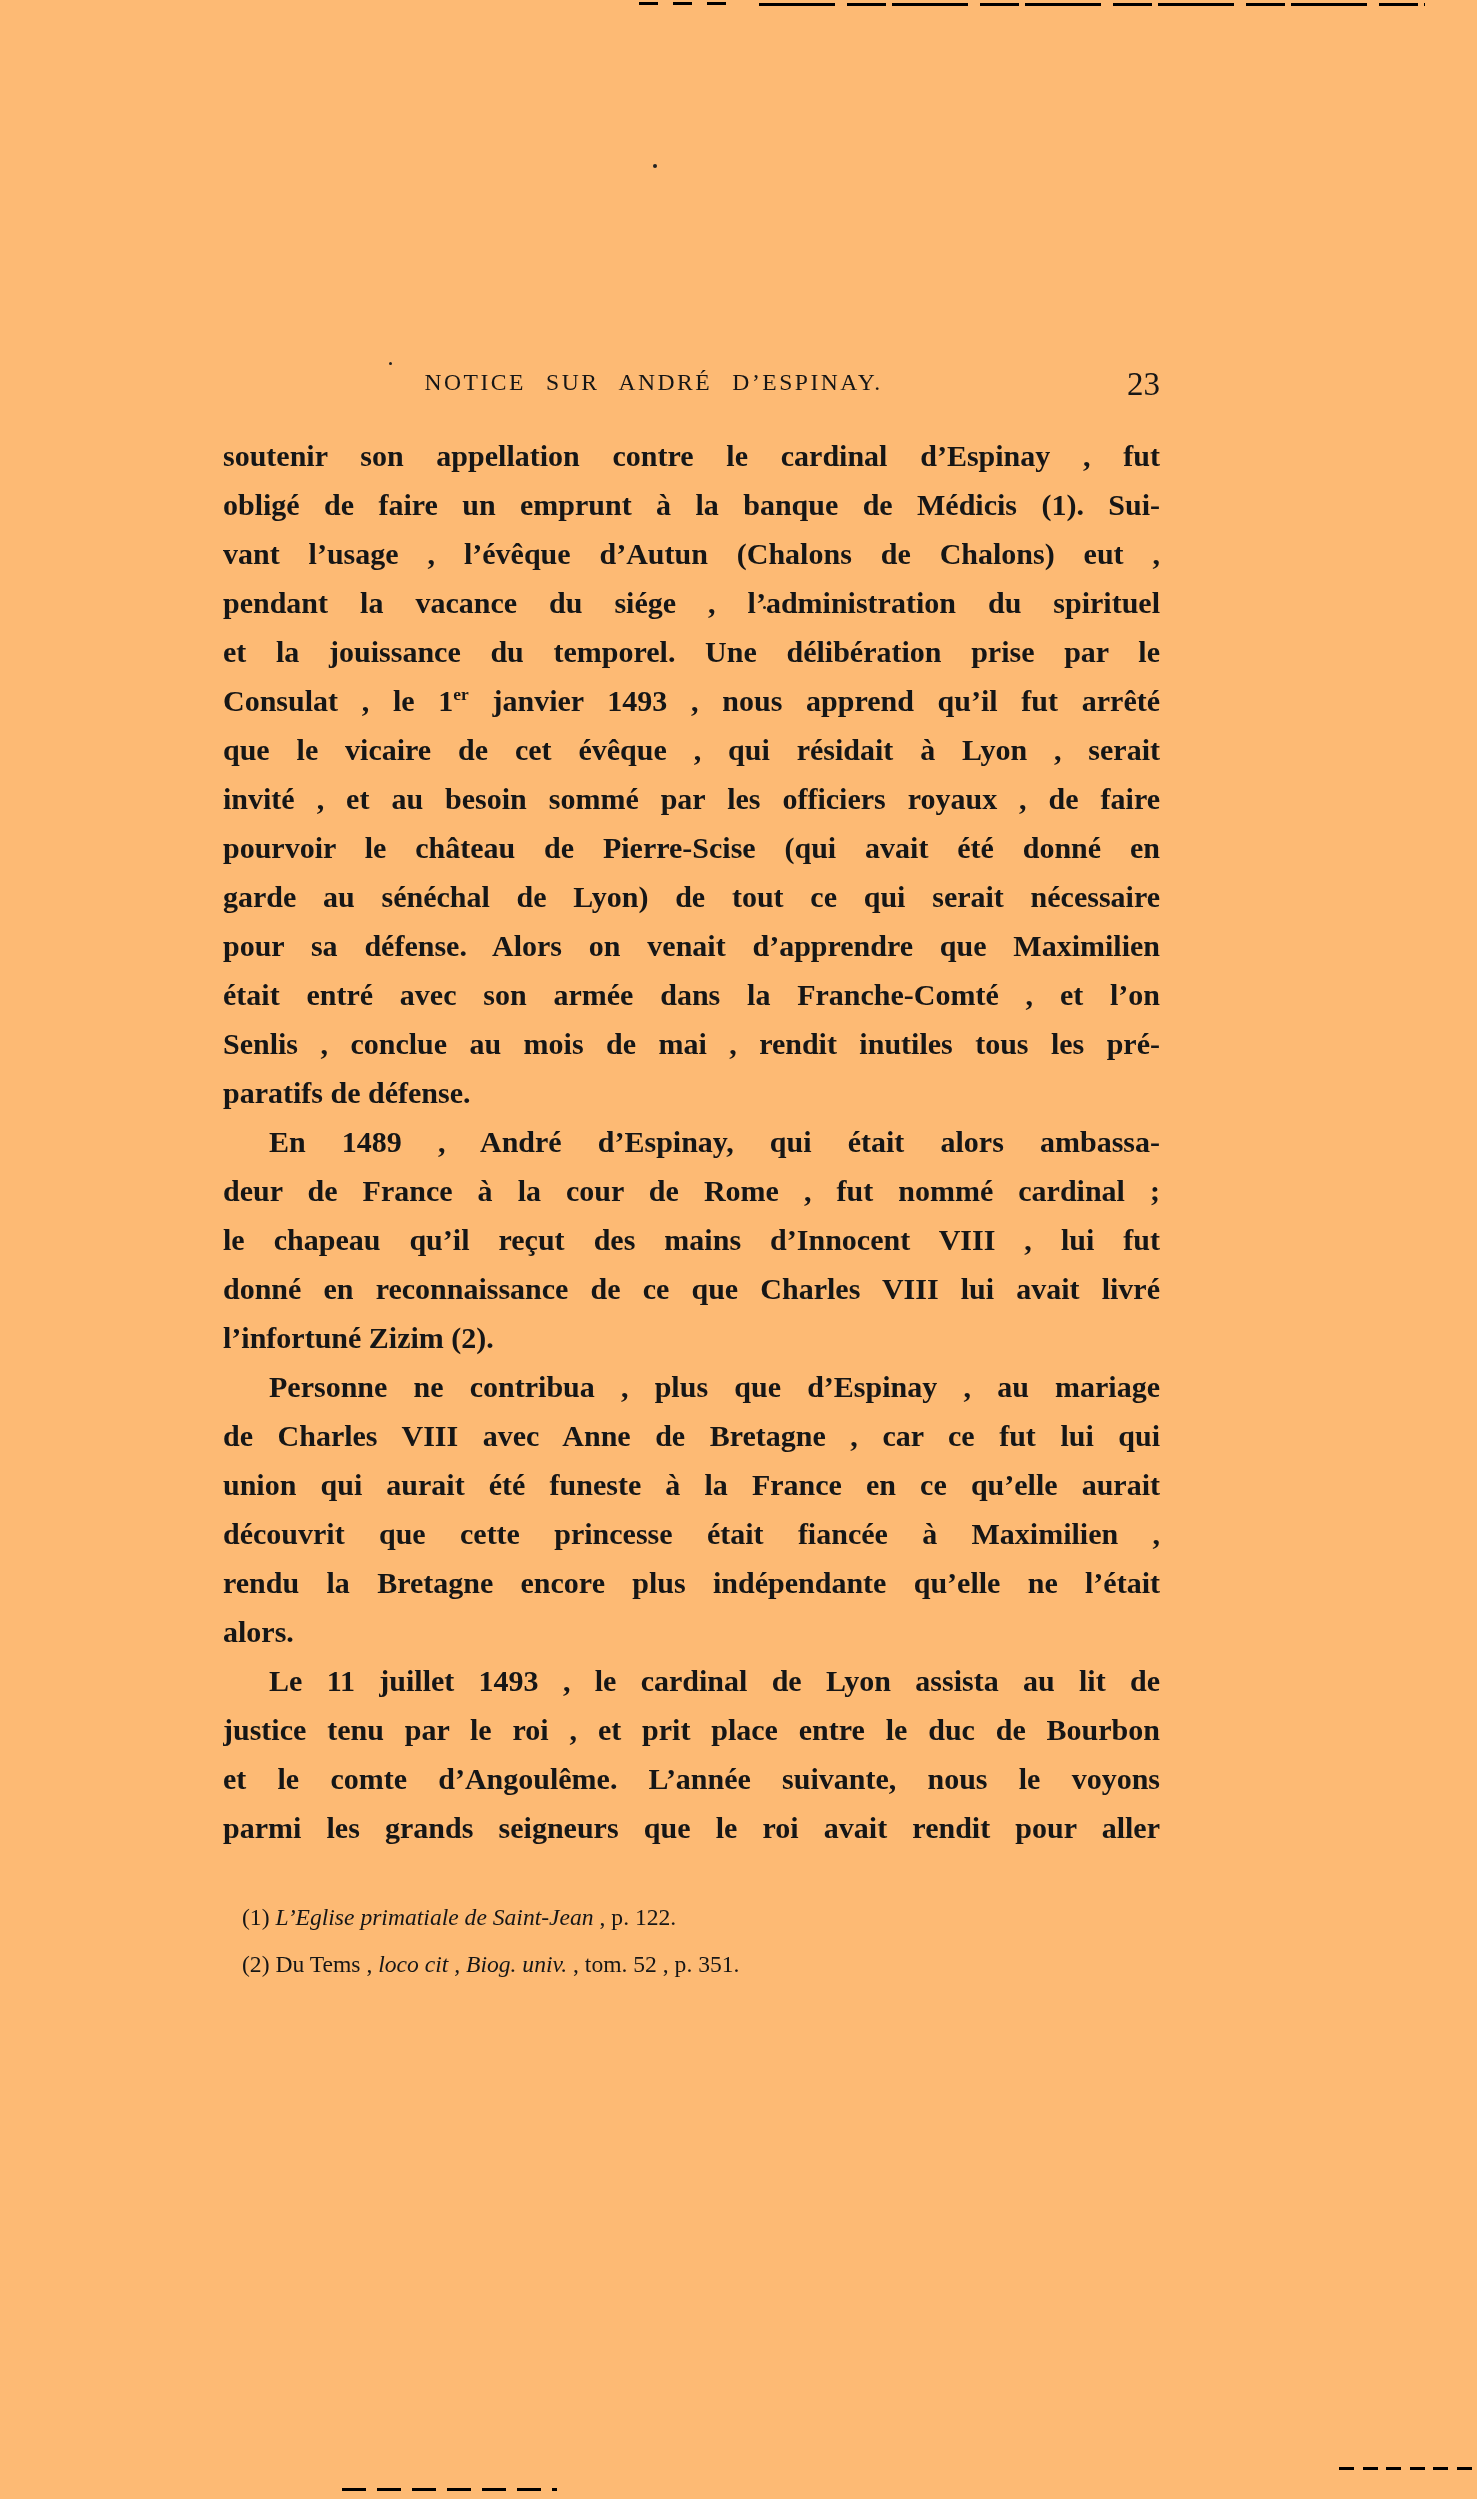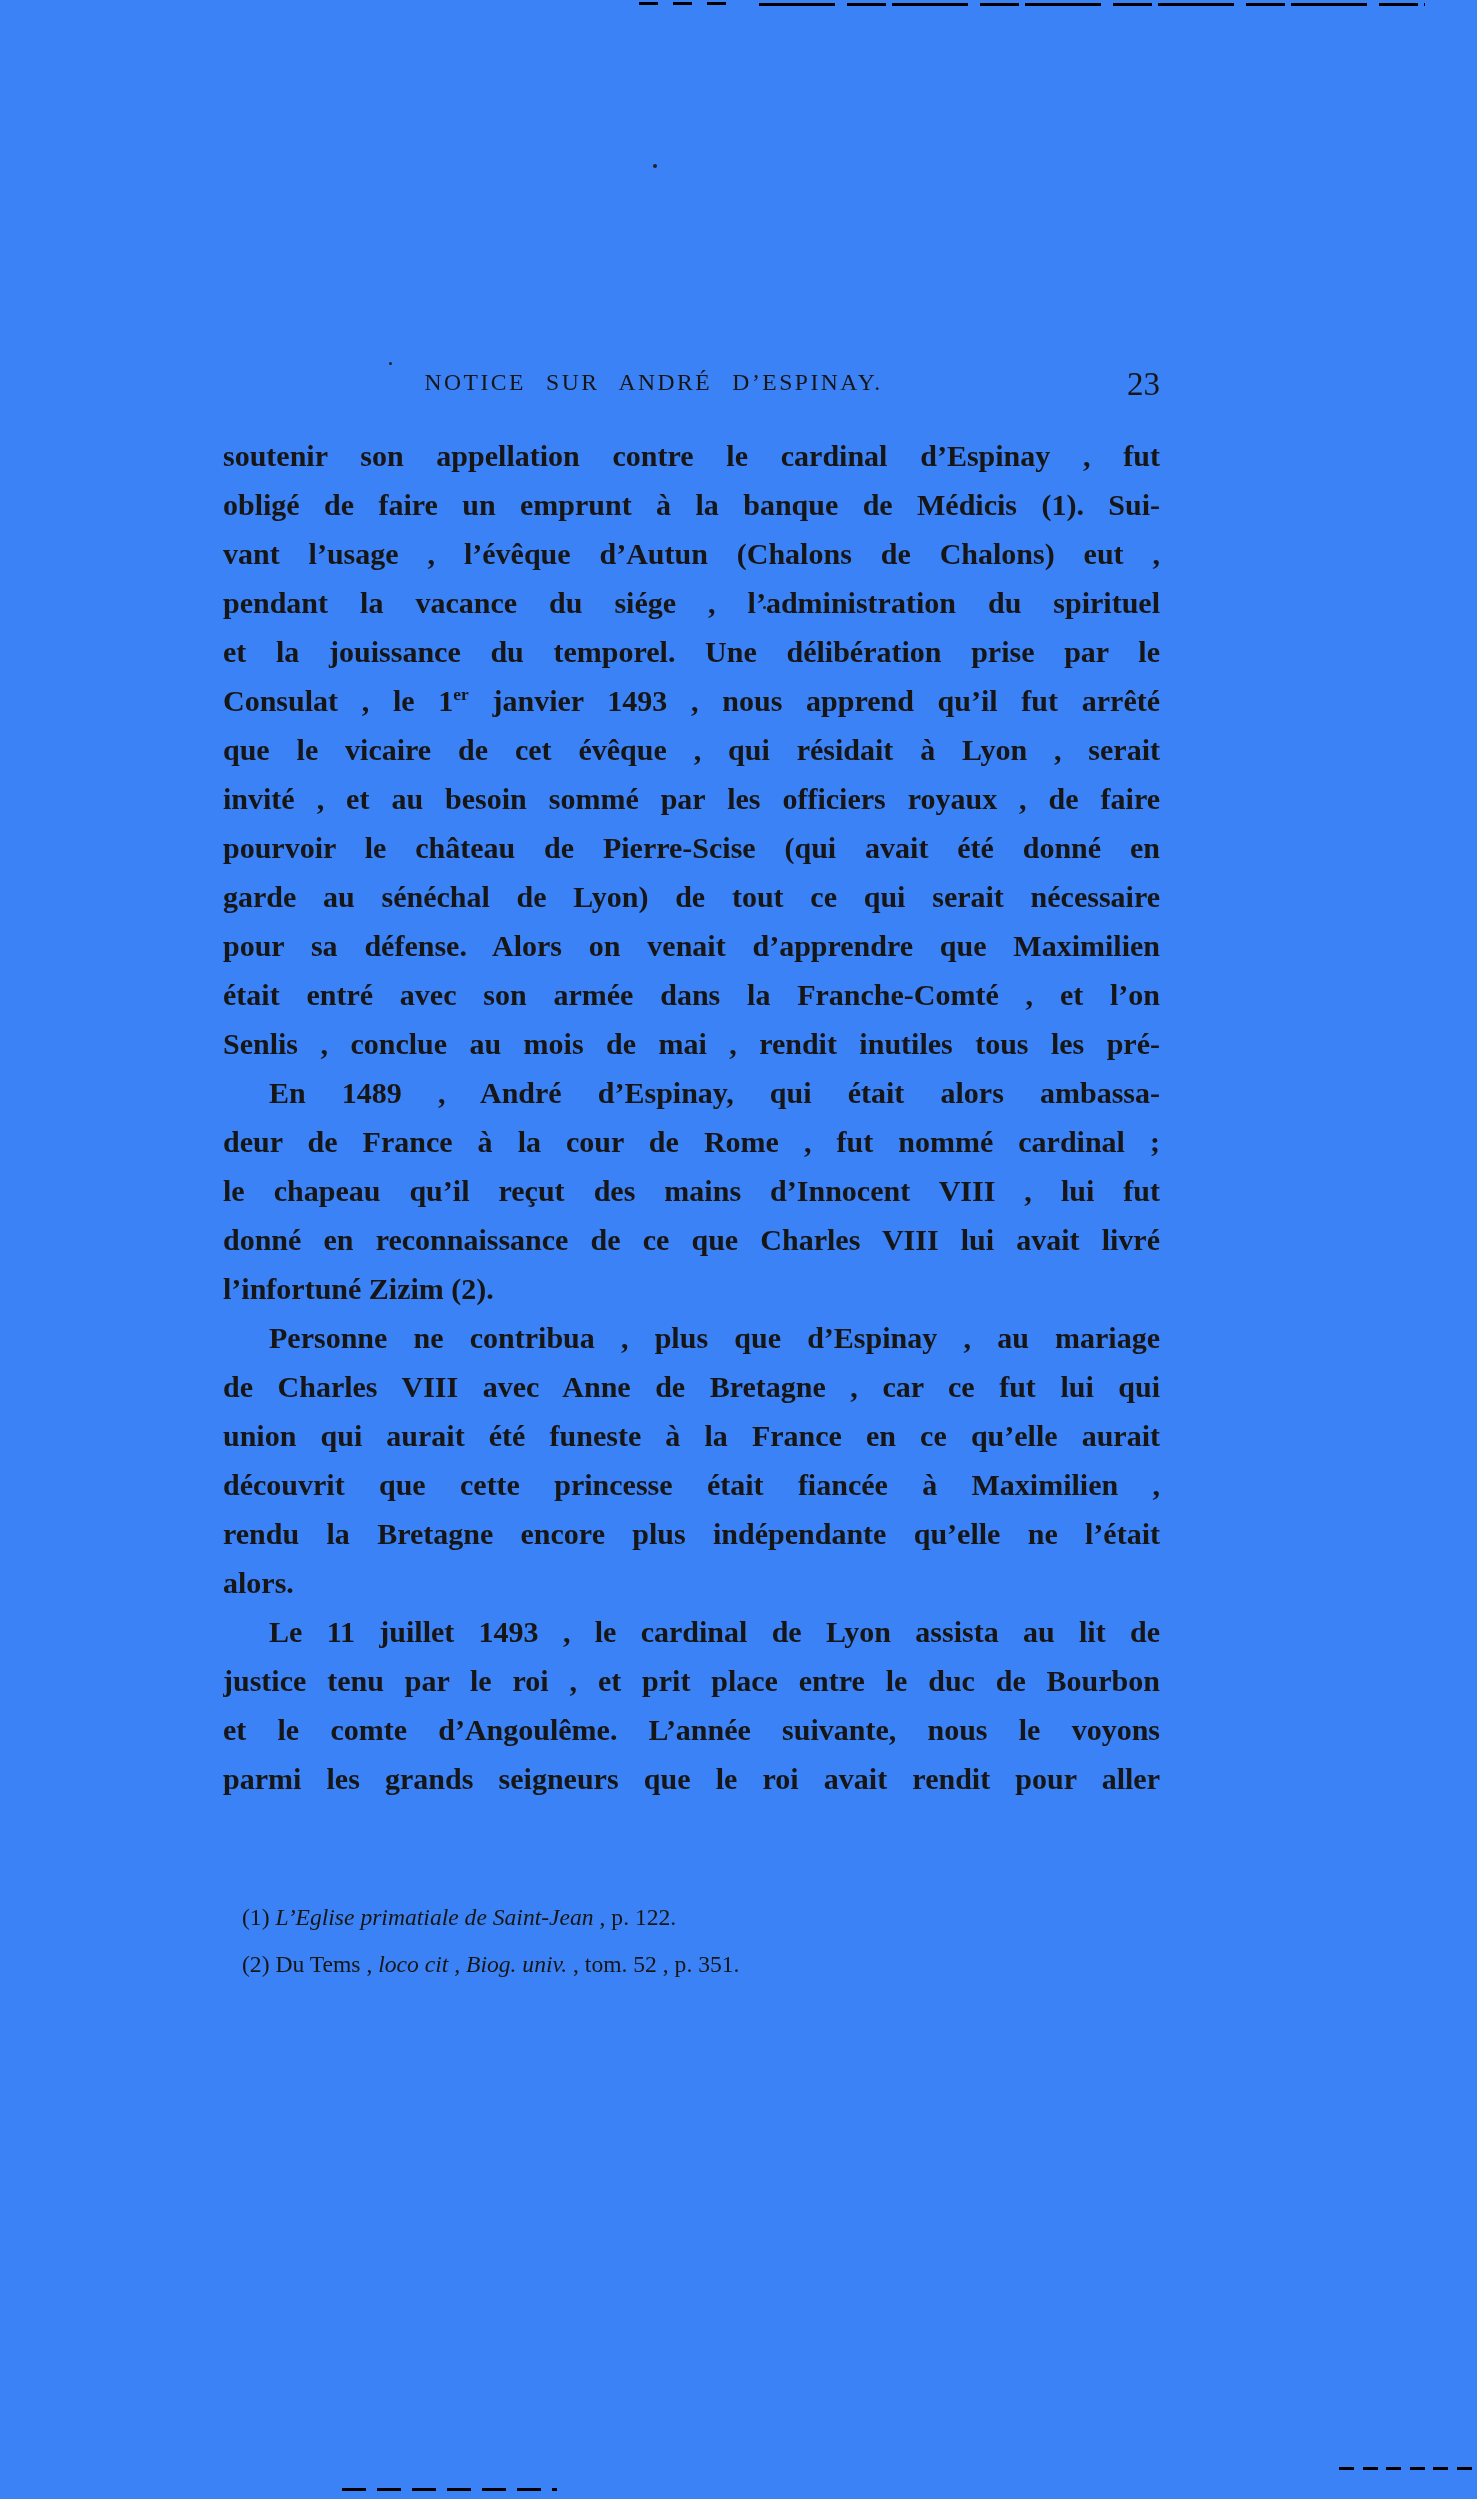--- a/index.html
+++ b/index.html
@@ -2,21 +2,21 @@
 <html style="font-size:13.5px"><head>
 <meta charset="utf-8">
 <style>
   html, body {
     margin: 0; padding: 0;
     background: #ffffff;
   }
   .page {
     position: relative;
     width: 1478px; height: 2500px;
-    background: #3b82f6;
+    background: #fdba74;
     overflow: hidden;
     font-family: "Liberation Serif", "DejaVu Serif", serif;
     color: #161616;
   }
   .textblock {
     position: absolute;
     left: 223px; top: 369px;
     width: 937px;
   }
   .header-row {
@@ -119,20 +119,21 @@
           <div class="line"><span>pendant la vacance du siége , l’administration du spirituel</span></div>
           <div class="line"><span>et la jouissance du temporel. Une délibération prise par le</span></div>
           <div class="line"><span>Consulat , le 1</span><span class="sup">er</span><span> janvier 1493 , nous apprend qu’il fut arrêté</span></div>
           <div class="line"><span>que le vicaire de cet évêque , qui résidait à Lyon , serait</span></div>
           <div class="line"><span>invité , et au besoin sommé par les officiers royaux , de faire</span></div>
           <div class="line"><span>pourvoir le château de Pierre-Scise (qui avait été donné en</span></div>
           <div class="line"><span>garde au sénéchal de Lyon) de tout ce qui serait nécessaire</span></div>
           <div class="line"><span>pour sa défense. Alors on venait d’apprendre que Maximilien</span></div>
           <div class="line"><span>était entré avec son armée dans la Franche-Comté , et l’on</span></div>
           <div class="line"><span>Senlis , conclue au mois de mai , rendit inutiles tous les pré-</span></div>
+          <div class="line endline"><span>paratifs de défense.</span></div>
         </div>
         <div class="paragraph">
           <div class="line indent"><span>En 1489 , André d’Espinay, qui était alors ambassa-</span></div>
           <div class="line"><span>deur de France à la cour de Rome , fut nommé cardinal ;</span></div>
           <div class="line"><span>le chapeau qu’il reçut des mains d’Innocent VIII , lui fut</span></div>
           <div class="line"><span>donné en reconnaissance de ce que Charles VIII lui avait livré</span></div>
           <div class="line endline"><span>l’infortuné Zizim (2).</span></div>
         </div>
         <div class="paragraph">
           <div class="line indent"><span>Personne ne contribua , plus que d’Espinay , au mariage</span></div>

